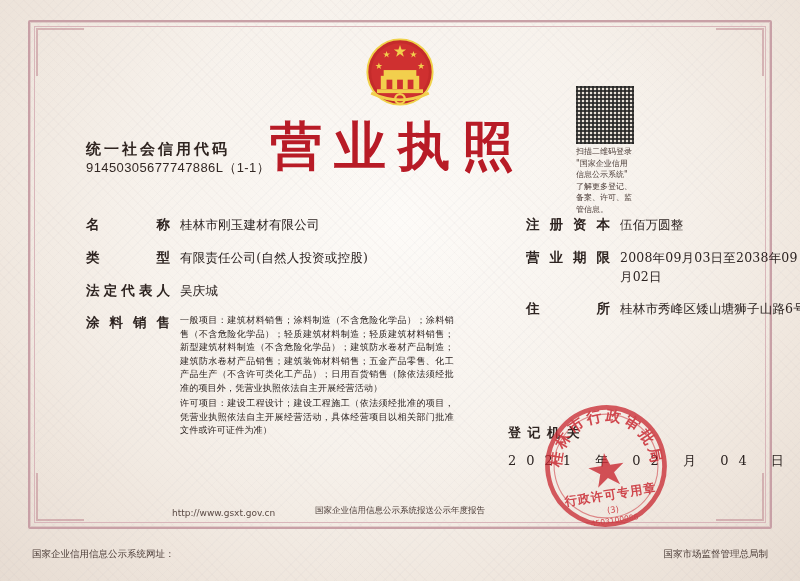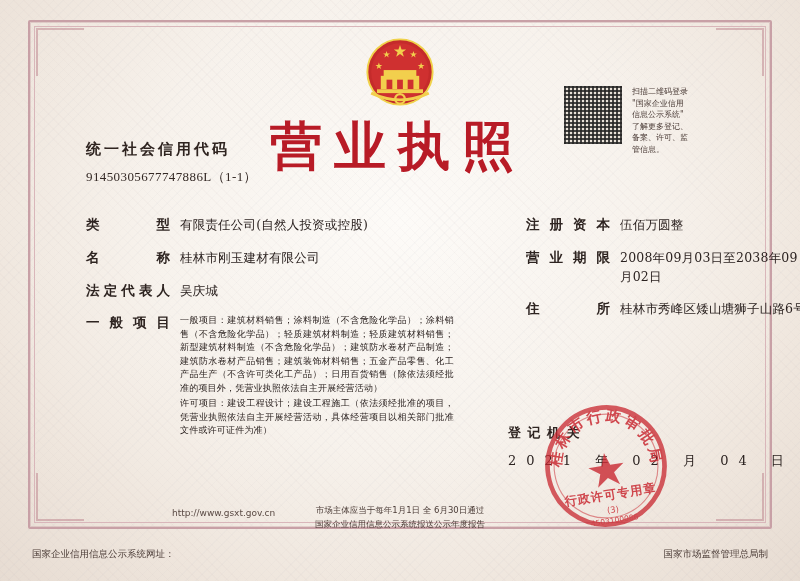--- a/index.html
+++ b/index.html
@@ -78,23 +78,22 @@
   .code-title {
     font-size: 15px;
     letter-spacing: 3px;
     font-family: "DejaVu Serif", serif;
     font-weight: 700;
     color: #2f2420;
     white-space: nowrap;
     margin-top: 32px;
   }
   .code-value {
-    margin-top: 9px;
     font-size: 13px;
-    font-family: Liberation Serif, serif;
+    font-family: Liberation Sans, sans-serif;
     color: #332824;
     letter-spacing: .4px;
   }
 
   
   .main-title {
     position: absolute;
     left: 0; right: 16px;
     top: 112px;
     text-align: center;
@@ -114,25 +113,26 @@
     font-family: "DejaVu Serif", serif;
     font-size: 17px;
     letter-spacing: 6px;
     color: #3a2d29;
     padding-left: 6px;
   }
 
   
   .qr-wrap {
     position: absolute;
-    right: 68px;
+    right: 56px;
     top: 86px;
     width: 168px;
     display: flex;
-    gap: 10px;
+    gap: 2px;
+    flex-direction: column;
   }
   .qr-code {
     width: 58px;
     height: 58px;
     flex: 0 0 58px;
     background:
       repeating-linear-gradient(0deg, #2a2a2a 0 2px, #f3efe9 2px 4px),
       repeating-linear-gradient(90deg, #2a2a2a 0 2px, #f3efe9 2px 4px);
     background-blend-mode: multiply;
     opacity: .85;
@@ -308,33 +308,33 @@
     <div class="qr-note" style="white-space:pre-line">扫描二维码登录
 "国家企业信用
 信息公示系统"
 了解更多登记、
 备案、许可、监
 管信息。</div>
   </div>
 
   <div class="fields-left">
     <div class="row">
+      <div class="label">名 称</div>
+      <div class="value">桂林市刚玉建材有限公司</div>
+    </div>
+    <div class="row">
       <div class="label">类 型</div>
       <div class="value">有限责任公司(自然人投资或控股)</div>
     </div>
     <div class="row">
-      <div class="label">名 称</div>
-      <div class="value">桂林市刚玉建材有限公司</div>
-    </div>
-    <div class="row">
       <div class="label">法定代表人</div>
       <div class="value">吴庆城</div>
     </div>
     <div class="row">
-      <div class="label">一般项目</div>
+      <div class="label">涂料销售</div>
       <div class="value small">
         <p>一般项目：建筑材料销售；涂料制造（不含危险化学品）；涂料销售（不含危险化学品）；轻质建筑材料制造；轻质建筑材料销售；新型建筑材料制造（不含危险化学品）；建筑防水卷材产品制造；建筑防水卷材产品销售；建筑装饰材料销售；五金产品零售、化工产品生产（不含许可类化工产品）；日用百货销售（除依法须经批准的项目外，凭营业执照依法自主开展经营活动）</p>
         <p>许可项目：建设工程设计；建设工程施工（依法须经批准的项目，凭营业执照依法自主开展经营活动，具体经营项目以相关部门批准文件或许可证件为准）</p>
       </div>
     </div>
   </div>
 
   <div class="fields-right">
     <div class="row">
       <div class="label">注册资本</div>
@@ -362,21 +362,20 @@
         <textPath href="#sealArc" startOffset="4%">桂林市行政审批局</textPath>
       </text>
       <polygon points="70,56 74.6,69.4 88.8,69.4 77.4,77.8 81.8,91.4 70,83 58.2,91.4 62.6,77.8 51.2,69.4 65.4,69.4" fill="#c8232c" opacity="0.95"></polygon>
       <text x="70" y="105" text-anchor="middle" font-family="'DejaVu Serif', serif" font-size="13" font-weight="700" fill="#c8232c" letter-spacing="1">行政许可专用章</text>
       <text x="70" y="120" text-anchor="middle" font-family="'DejaVu Sans', sans-serif" font-size="9" fill="#c8232c">(3)</text>
       <text x="70" y="131" text-anchor="middle" font-family="'DejaVu Sans', sans-serif" font-size="8" fill="#c8232c">4503100086</text>
     </svg>
   </div>
 
   <div class="note-center">
-    <div>市场主体应当于每年1月1日 全 6月30日通过</div>
     <div>国家企业信用信息公示系统报送公示年度报告</div>
   </div>
   <div class="note-url">http://www.gsxt.gov.cn</div>
 
   <div class="footer-left">国家企业信用信息公示系统网址：</div>
   <div class="footer-right">国家市场监督管理总局制</div>
 
 </div>
 
 </body></html>

